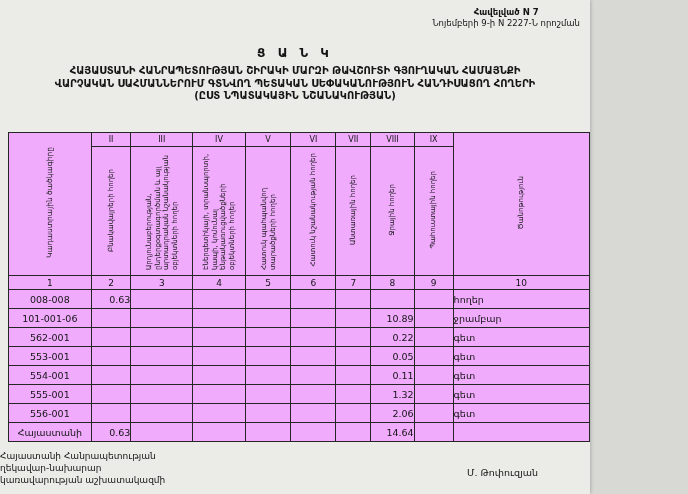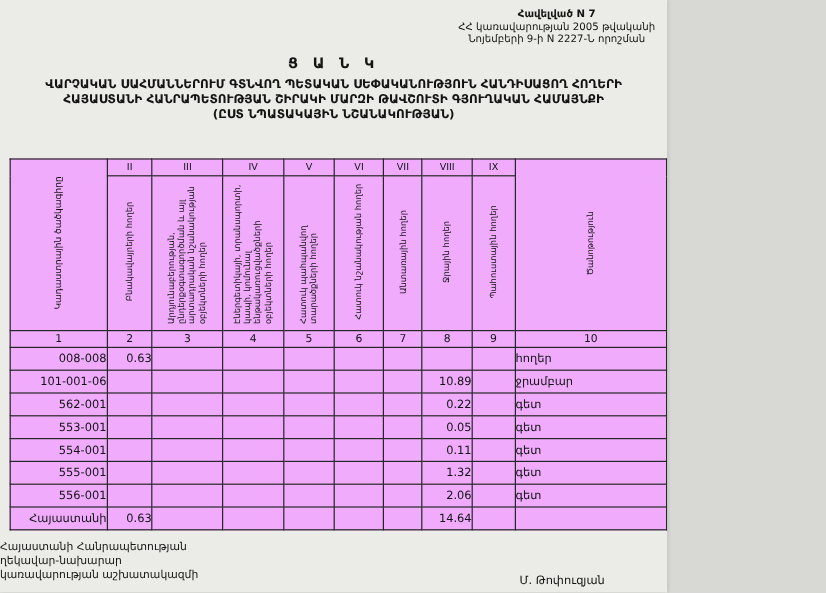--- a/index.html
+++ b/index.html
@@ -4,20 +4,21 @@
 <style>
   html,body { margin:0; padding:0; background:#d8d8d5; }
   .page {
     position:relative;
     width:556px; height:494px;
     background:#ebebe7;
     font-family:"DejaVu Sans", sans-serif;
     color:#141414;
     overflow:hidden;
     box-shadow:0 0 4px rgba(0,0,0,.3);
+    padding-left:34px;
   }
 
   
   .appendix { position:absolute; top:7px; right:10px; text-align:center; font-size:8.5px; line-height:10.5px; }
   .appendix .l1 { font-weight:bold; }
 
   
   .titleblock { position:absolute; top:46px; left:0; right:0; text-align:center; }
   .cank { font-weight:bold; font-size:12px; letter-spacing:4px; margin-bottom:5px; }
   .tline { font-weight:bold; font-size:10px; line-height:12.5px; }
@@ -32,43 +33,42 @@
     display:inline-block;
     writing-mode:vertical-rl;
     transform:rotate(180deg);
     font-size:7px; line-height:8.5px;
     max-height:120px;
     text-align:left;
   }
   .vtext.big { font-size:7.5px; max-height:136px; }
   tr.numrow td { height:13px; font-size:9px; text-align:center; }
   tr.datarow td { height:18px; }
-  td.code { text-align:right; padding-left:3px; }
+  td.code { text-align:center; padding-left:3px; }
   td.val  { text-align:right; padding-right:6px; }
   td.note { text-align:left; padding-left:4px; }
 
   
   .footer-left { position:absolute; left:0; bottom:8px; font-size:9px; line-height:12px; }
-  .signature  { position:absolute; right:52px; bottom:4px; font-size:9.5px; }
+  .signature  { position:absolute; right:52px; bottom:16px; font-size:9.5px; }
 </style>
 </head>
 <body>
 
 <div class="page">
 
   <div class="appendix">
     <div class="l1">Հավելված N 7</div>
-    <div>ՀՀ կառավարության 2005 թվականի</div>
     <div>Նոյեմբերի 9-ի N 2227-Ն որոշման</div>
   </div>
 
   <div class="titleblock">
     <div class="cank">Ց Ա Ն Կ</div>
+    <div class="tline">ՀԱՅԱՍՏԱՆԻ ՀԱՆՐԱՊԵՏՈՒԹՅԱՆ ՇԻՐԱԿԻ ՄԱՐԶԻ ԹԱՎՇՈՒՏԻ ԳՅՈՒՂԱԿԱՆ ՀԱՄԱՅՆՔԻ</div>
     <div class="tline">ՎԱՐՉԱԿԱՆ ՍԱՀՄԱՆՆԵՐՈՒՄ ԳՏՆՎՈՂ ՊԵՏԱԿԱՆ ՍԵՓԱԿԱՆՈՒԹՅՈՒՆ ՀԱՆԴԻՍԱՑՈՂ ՀՈՂԵՐԻ</div>
-    <div class="tline">ՀԱՅԱՍՏԱՆԻ ՀԱՆՐԱՊԵՏՈՒԹՅԱՆ ՇԻՐԱԿԻ ՄԱՐԶԻ ԹԱՎՇՈՒՏԻ ԳՅՈՒՂԱԿԱՆ ՀԱՄԱՅՆՔԻ</div>
     <div class="tline">(ԸՍՏ ՆՊԱՏԱԿԱՅԻՆ ՆՇԱՆԱԿՈՒԹՅԱՆ)</div>
   </div>
 
   <table class="doc">
     <colgroup>
       <col style="width:88px">
         <col style="width:45px">
         <col style="width:70px">
       <col style="width:58px">
         <col style="width:54px">

